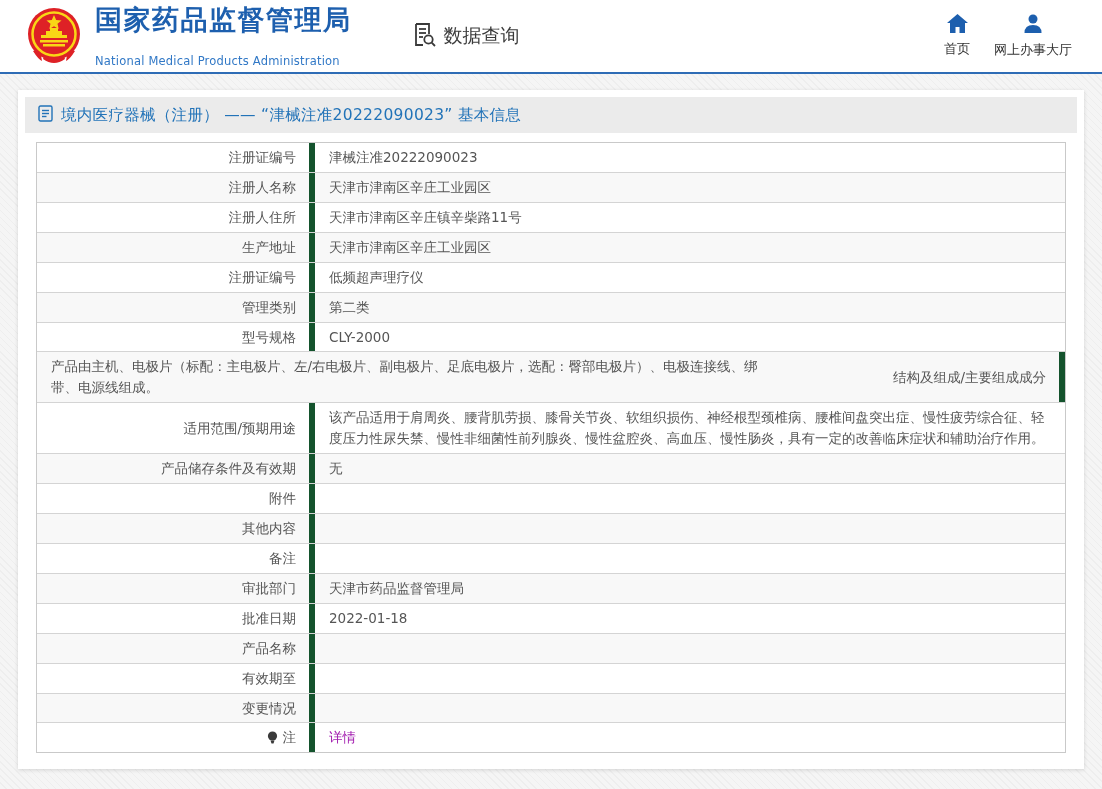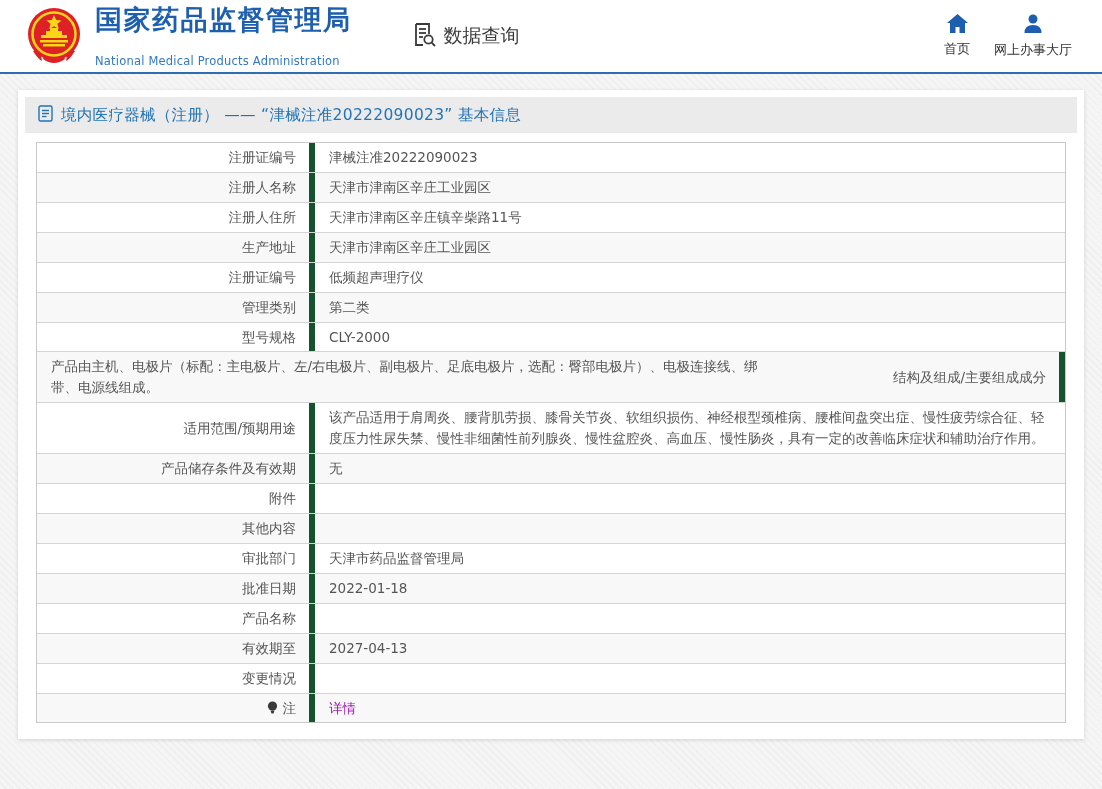--- a/index.html
+++ b/index.html
@@ -203,20 +203,28 @@
       <div class="tr">
         <div class="td label">
           <span>其他内容</span>
         </div>
         <div class="td value">
           <span></span>
         </div>
       </div>
       <div class="tr">
         <div class="td label">
+          <span>备注</span>
+        </div>
+        <div class="td value">
+          <span></span>
+        </div>
+      </div>
+      <div class="tr">
+        <div class="td label">
           <span>审批部门</span>
         </div>
         <div class="td value">
           <span>天津市药品监督管理局</span>
         </div>
       </div>
       <div class="tr">
         <div class="td label">
           <span>批准日期</span>
         </div>
@@ -228,23 +236,20 @@
         <div class="td label">
           <span>产品名称</span>
         </div>
         <div class="td value">
           <span></span>
         </div>
       </div>
       <div class="tr">
         <div class="td label">
           <span>有效期至</span>
-        </div>
-        <div class="td value">
-          <span>2027-04-13</span>
         </div>
       </div>
       <div class="tr">
         <div class="td label">
           <span>变更情况</span>
         </div>
         <div class="td value">
           <span></span>
         </div>
       </div>

